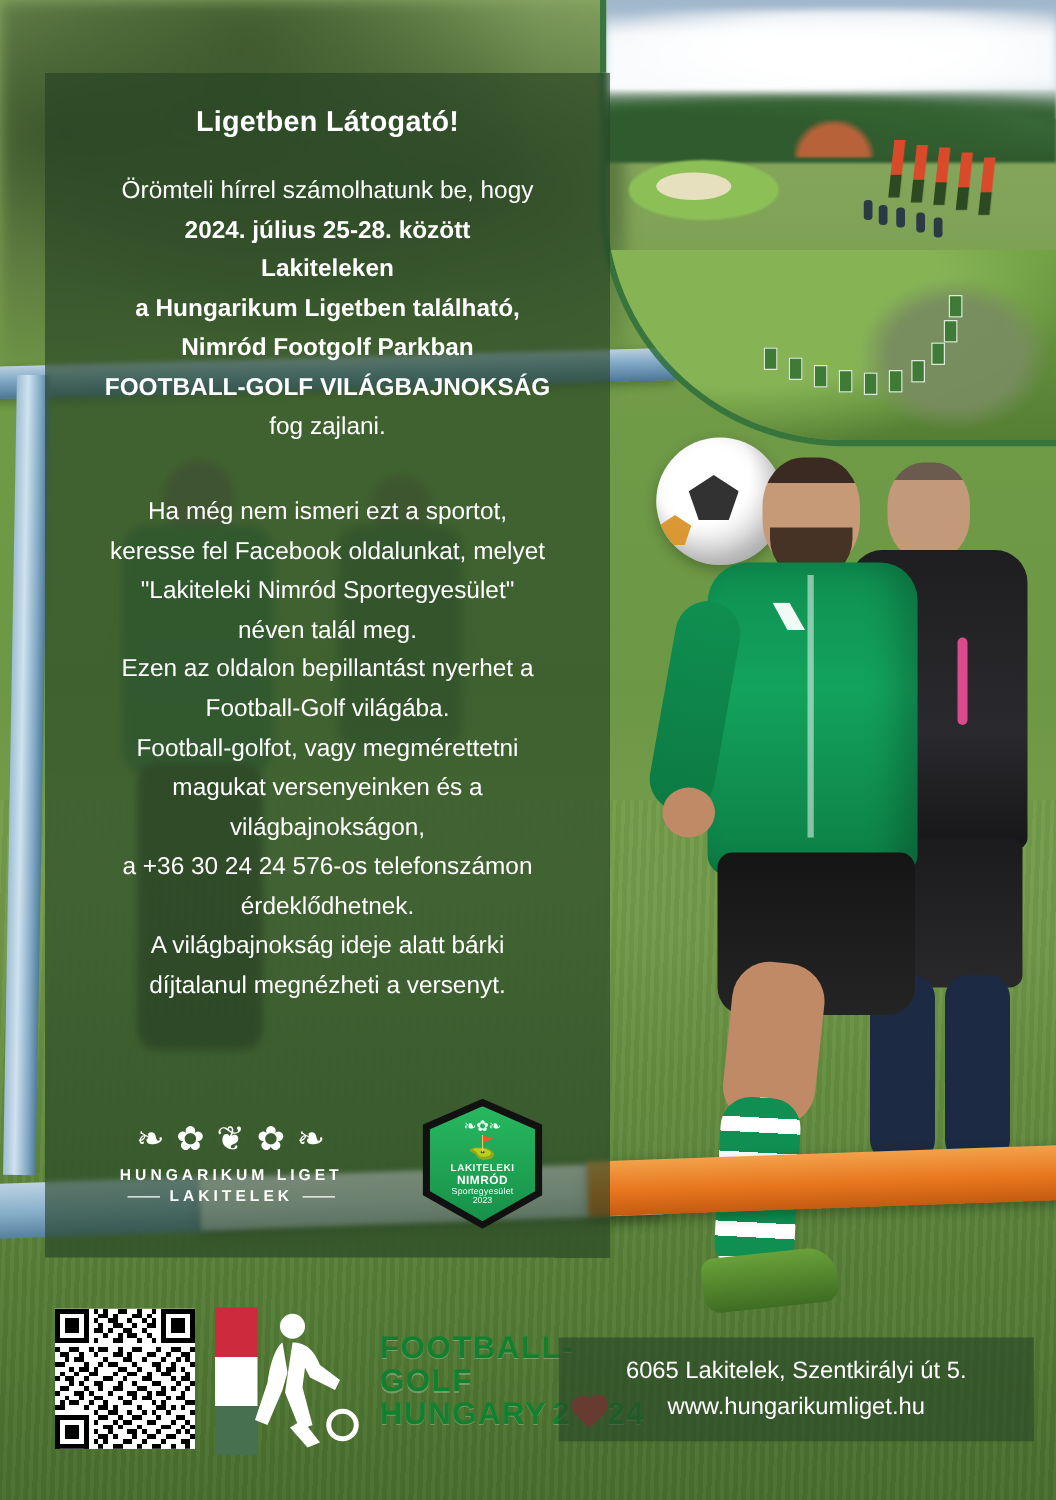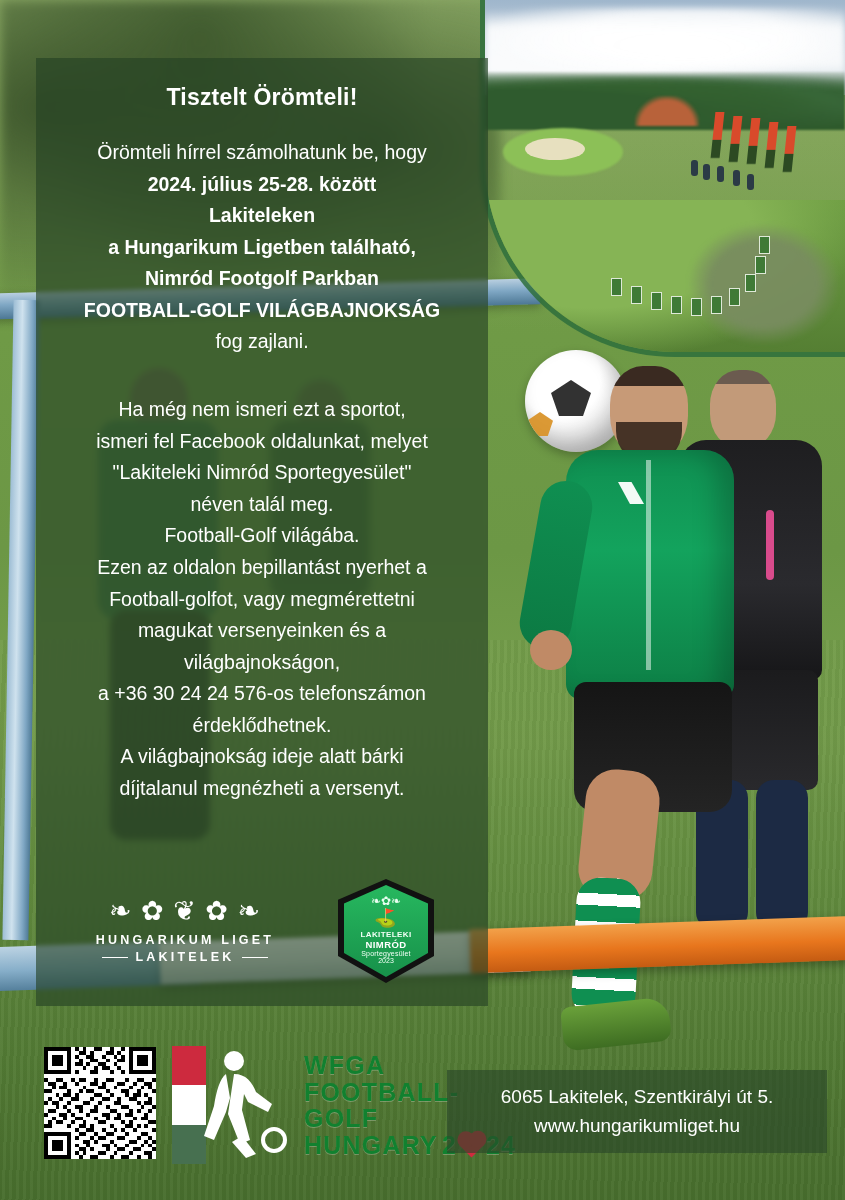--- a/index.html
+++ b/index.html
@@ -546,39 +546,39 @@
       <i style="left:86px; top:86px;"></i>
       <i style="left:106px; top:84px;"></i>
       <i style="left:124px; top:76px;"></i>
       <i style="left:140px; top:62px;"></i>
       <i style="left:150px; top:44px;"></i>
       <i style="left:154px; top:24px;"></i>
     </div>
   </div>
 
   <div class="panel">
-    <div class="panel-title">Tisztelt Örömteli!</div>
+    <div class="panel-title">Ligetben Látogató!</div>
 
     <p class="para block-1">
       <span class="line">Örömteli hírrel számolhatunk be, hogy</span>
       <span class="line b">2024. július 25-28. között</span>
       <span class="line b">Lakiteleken</span>
       <span class="line b">a Hungarikum Ligetben található,</span>
       <span class="line b">Nimród Footgolf Parkban</span>
       <span class="line b">FOOTBALL-GOLF VILÁGBAJNOKSÁG</span>
       <span class="line">fog zajlani.</span>
     </p>
 
     <p class="para">
       <span class="line">Ha még nem ismeri ezt a sportot,</span>
-      <span class="line">ismeri fel Facebook oldalunkat, melyet</span>
+      <span class="line">keresse fel Facebook oldalunkat, melyet</span>
       <span class="line">"Lakiteleki Nimród Sportegyesület"</span>
       <span class="line">néven talál meg.</span>
+      <span class="line">Ezen az oldalon bepillantást nyerhet a</span>
       <span class="line">Football-Golf világába.</span>
-      <span class="line">Ezen az oldalon bepillantást nyerhet a</span>
       <span class="line">Football-golfot, vagy megmérettetni</span>
       <span class="line">magukat versenyeinken és a</span>
       <span class="line">világbajnokságon,</span>
       <span class="line">a +36 30 24 24 576-os telefonszámon</span>
       <span class="line">érdeklődhetnek.</span>
       <span class="line">A világbajnokság ideje alatt bárki</span>
       <span class="line">díjtalanul megnézheti a versenyt.</span>
     </p>
 
     <div class="panel-logos">
@@ -814,21 +814,20 @@
     <svg class="hu-player" viewBox="0 0 100 112" aria-hidden="true">
       <g fill="#ffffff">
         <circle cx="44" cy="13" r="10"></circle>
         <path d="M36 26 C30 30, 26 44, 24 58 L14 88 L24 92 L36 64 L40 50 Z"></path>
         <path d="M44 26 C56 26, 62 34, 66 44 L82 56 L78 64 L58 54 L54 46 L52 62 L60 92 L50 96 L38 66 Z"></path>
         <path d="M52 88 L66 106 L56 110 L42 94 Z"></path>
         <circle cx="84" cy="92" r="11" fill="none" stroke="#ffffff" stroke-width="4"></circle>
       </g>
     </svg>
     <div class="wfga-text">
-      <div>WFGA</div>
       <div>FOOTBALL-GOLF</div>
       <div class="l4">
         <span>HUNGARY</span>
         <span>2</span>
         <span class="heart"></span>
         <span>24</span>
       </div>
     </div>
   </div>
 

